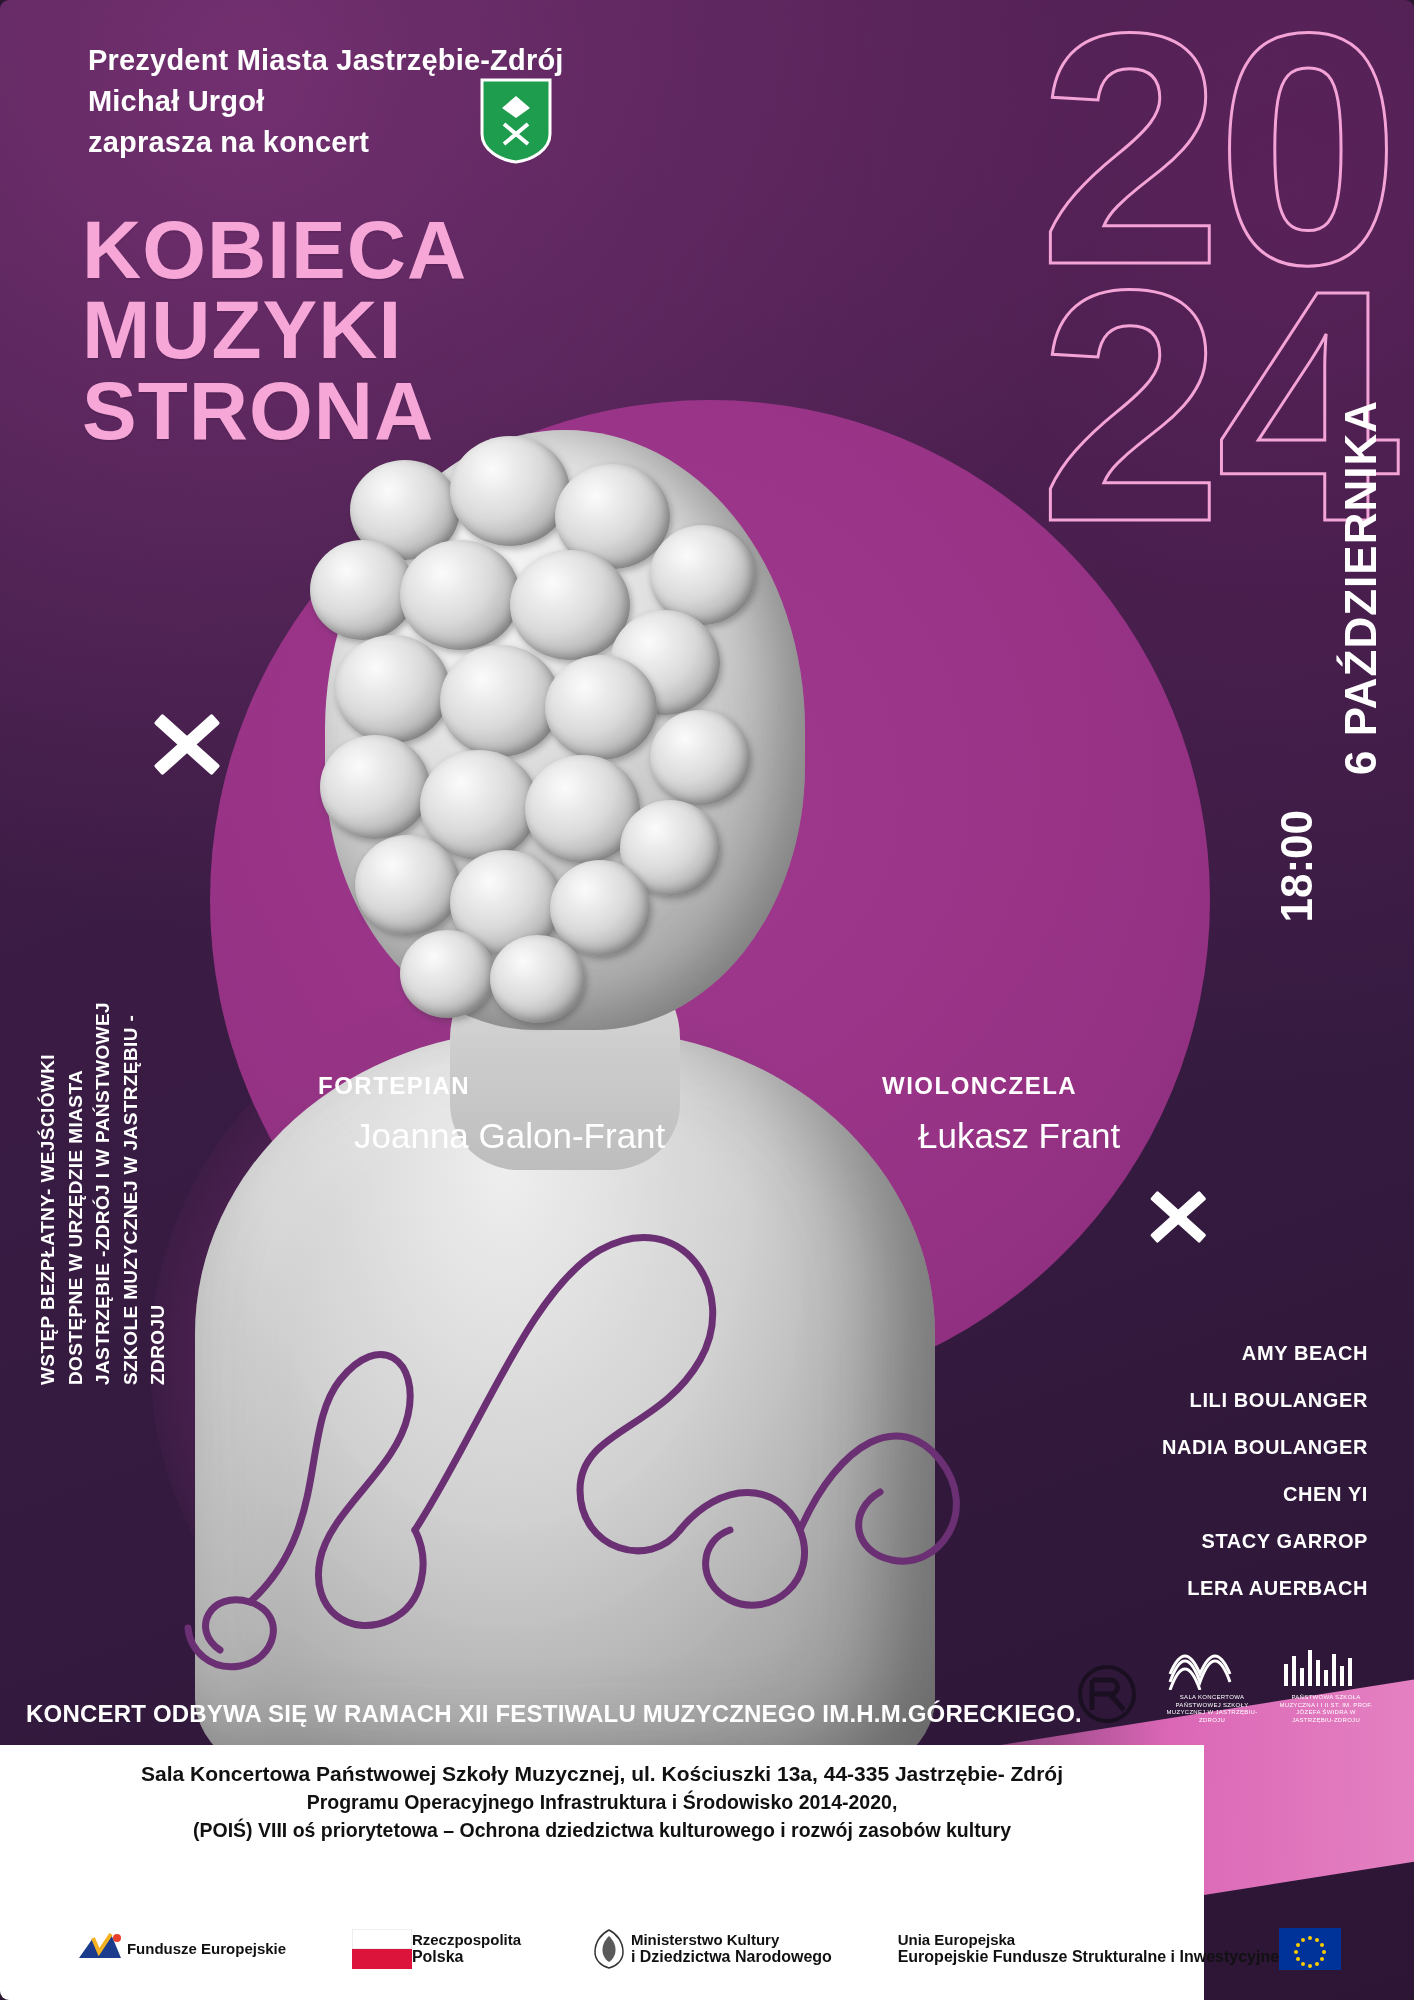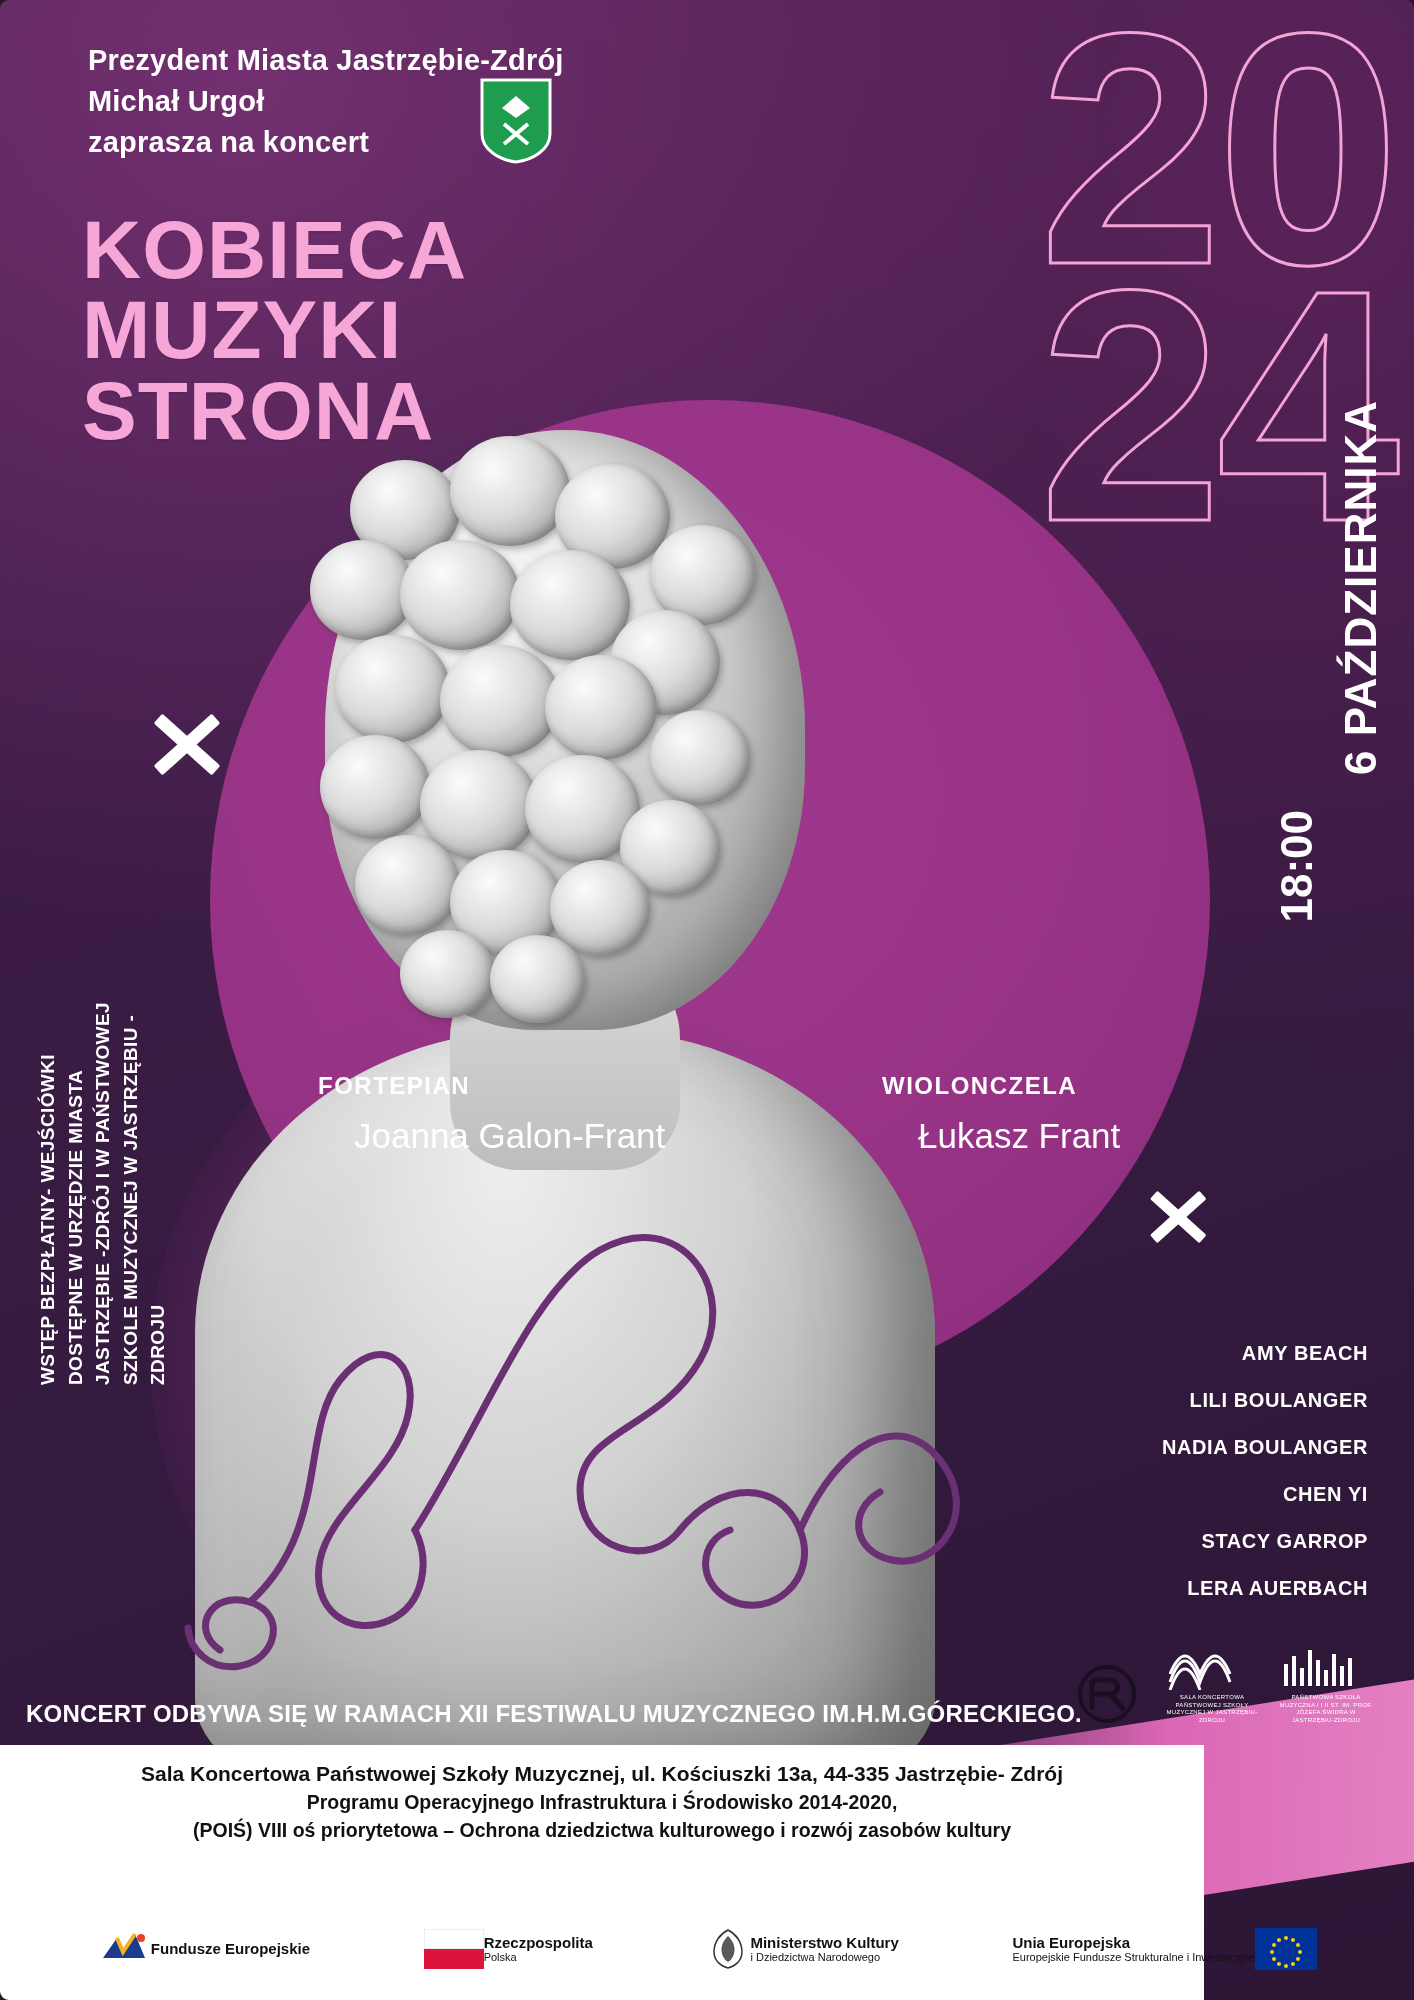--- a/index.html
+++ b/index.html
@@ -164,21 +164,21 @@
     text-align:center;color:#111111;padding-top:14px;line-height:1.42;
   }
   .footer .f1{font-size:21px;font-weight:800;}
   .footer .f2,.footer .f3,.footer .f4{font-size:19.5px;font-weight:600;}
   .logos{
     position:absolute;left:0;bottom:8px;width:1414px;height:86px;
     display:flex;align-items:center;justify-content:space-around;padding:0 40px;box-sizing:border-box;
   }
   .logo{display:flex;align-items:center;color:#111;}
   .logo .lt{font-size:15px;line-height:1.15;font-weight:700;}
-  .logo .lt small{display:block;font-size:11px;font-weight:400;}
+  .logo .lt small{display:block;font-size:16px;font-weight:700;}
   .institution-marks{
     position:absolute;right:40px;bottom:276px;
     display:flex;align-items:flex-end;gap:18px;
   }
   .tinytext{font-size:6px;letter-spacing:.3px;line-height:1.25;text-align:center;color:#fff;}
 </style>
 </head>
 <body>
 
 <div id="poster">

